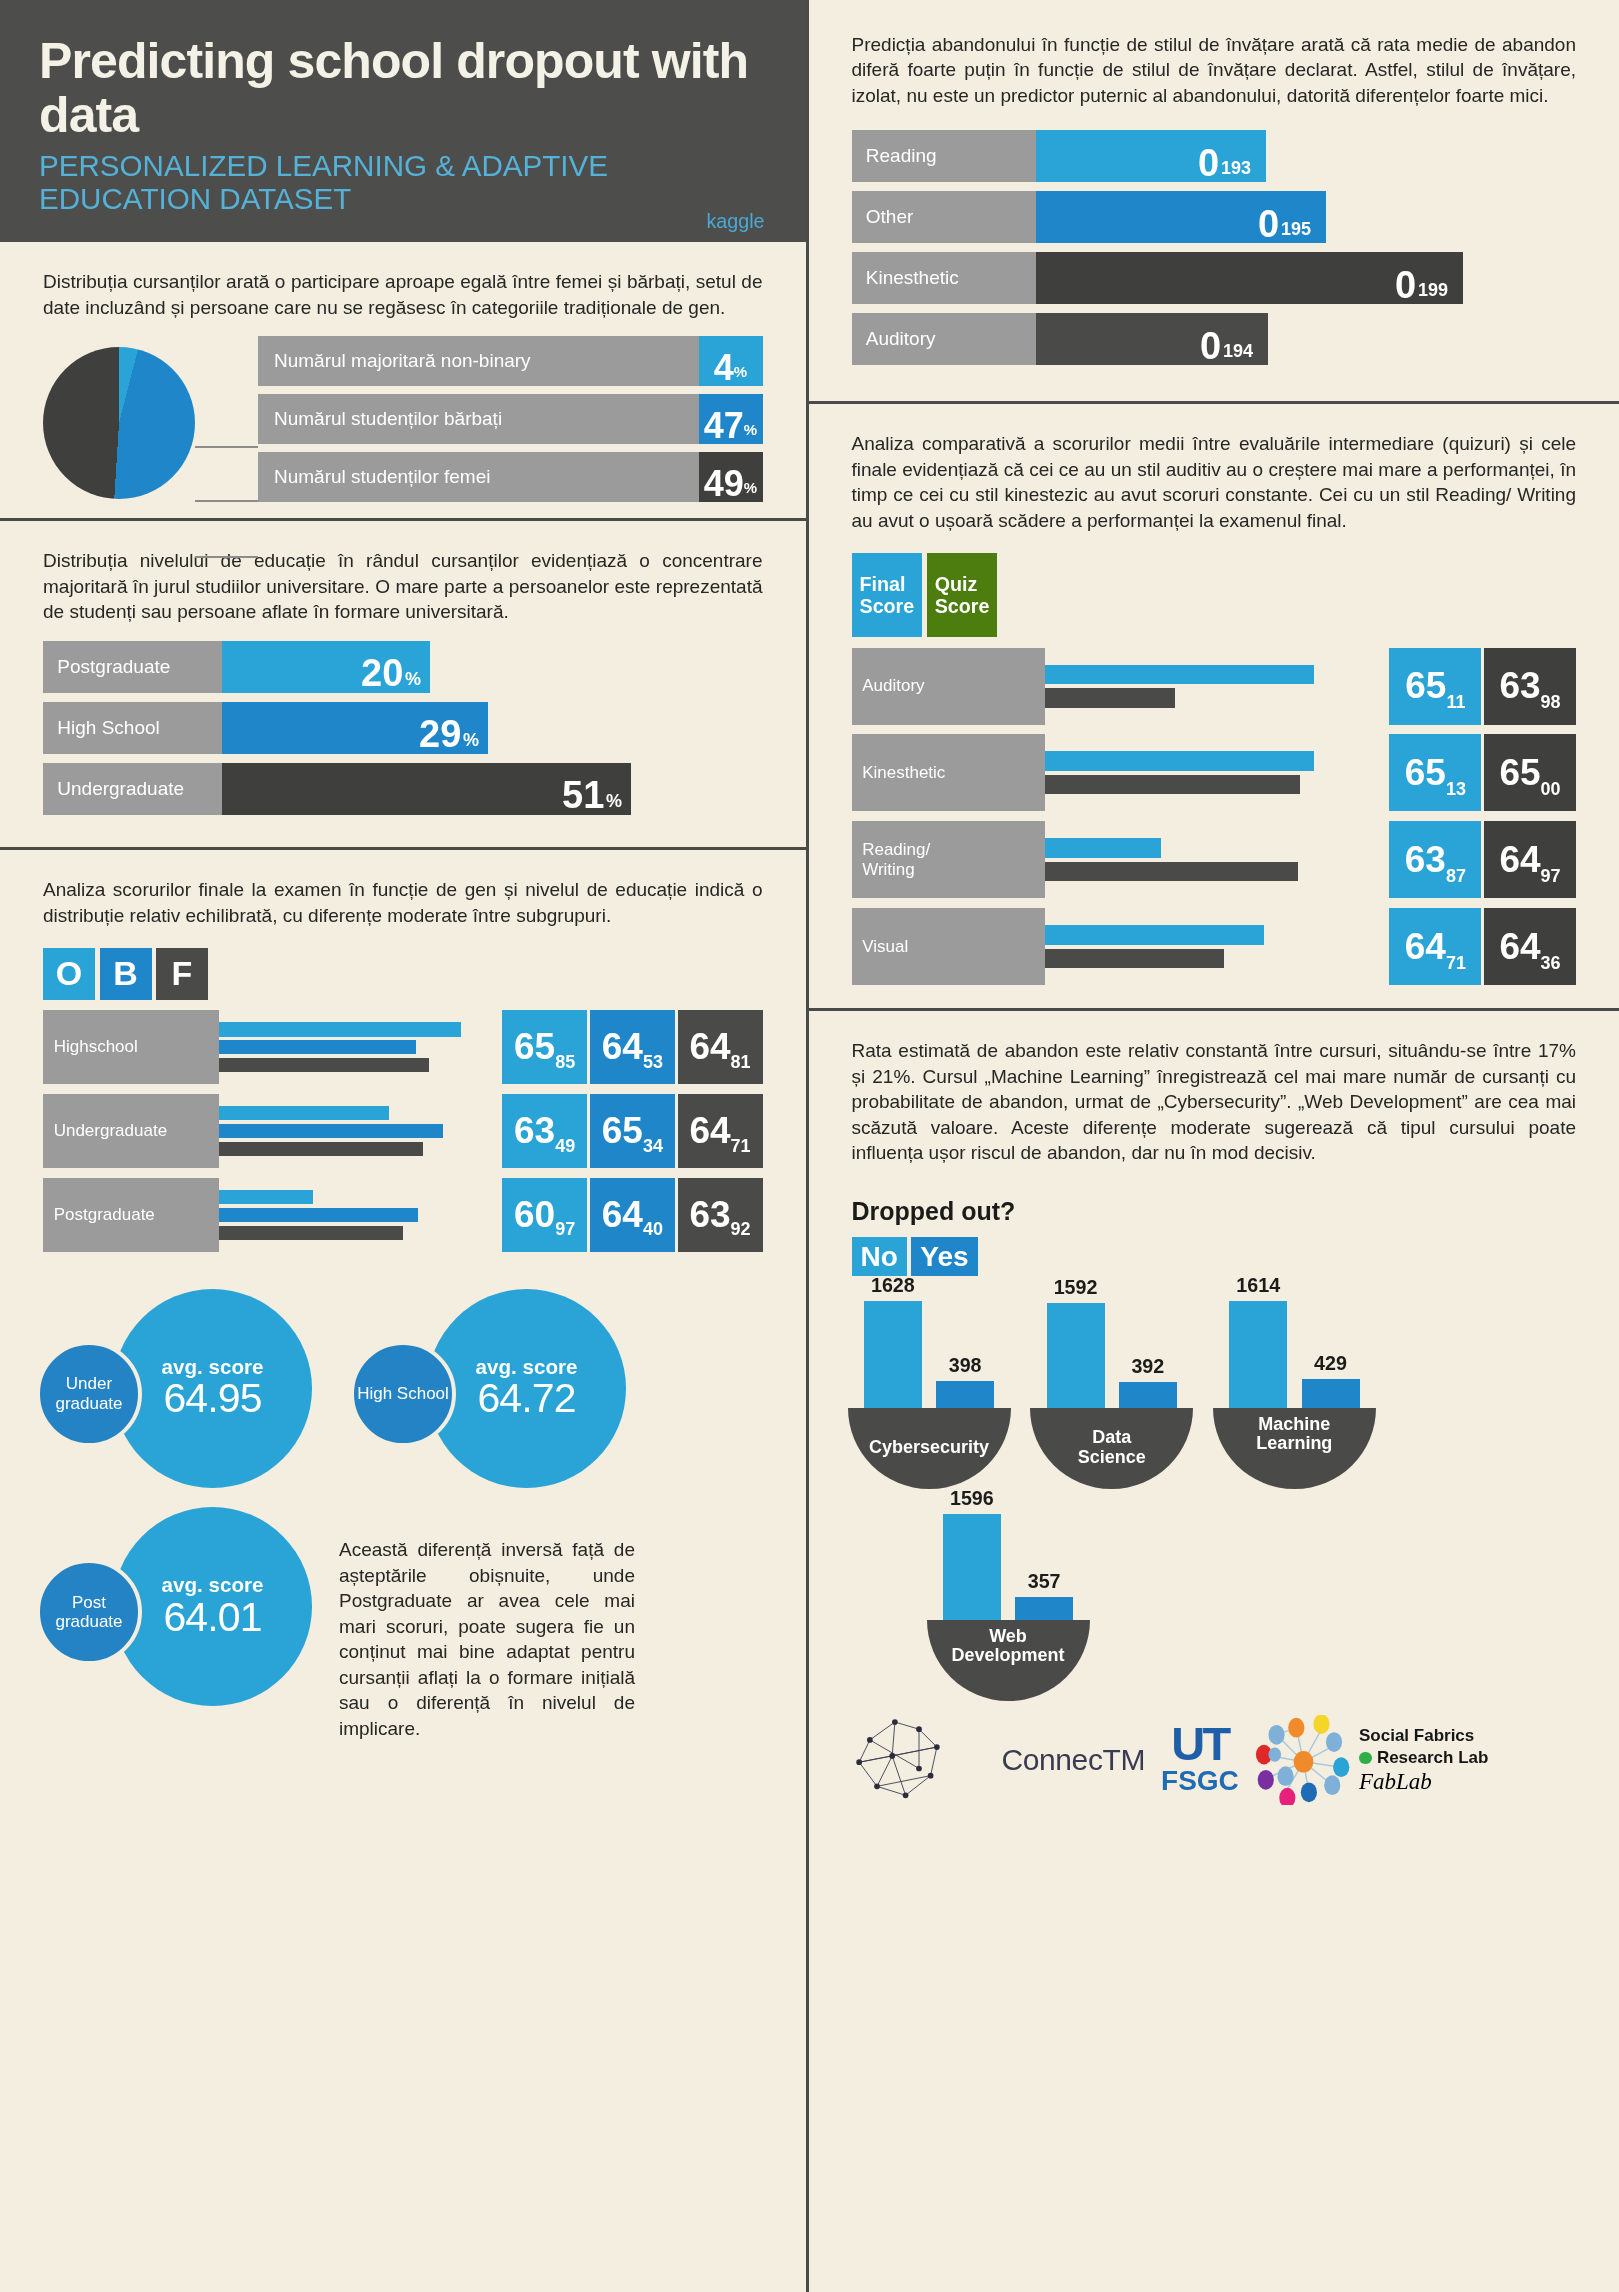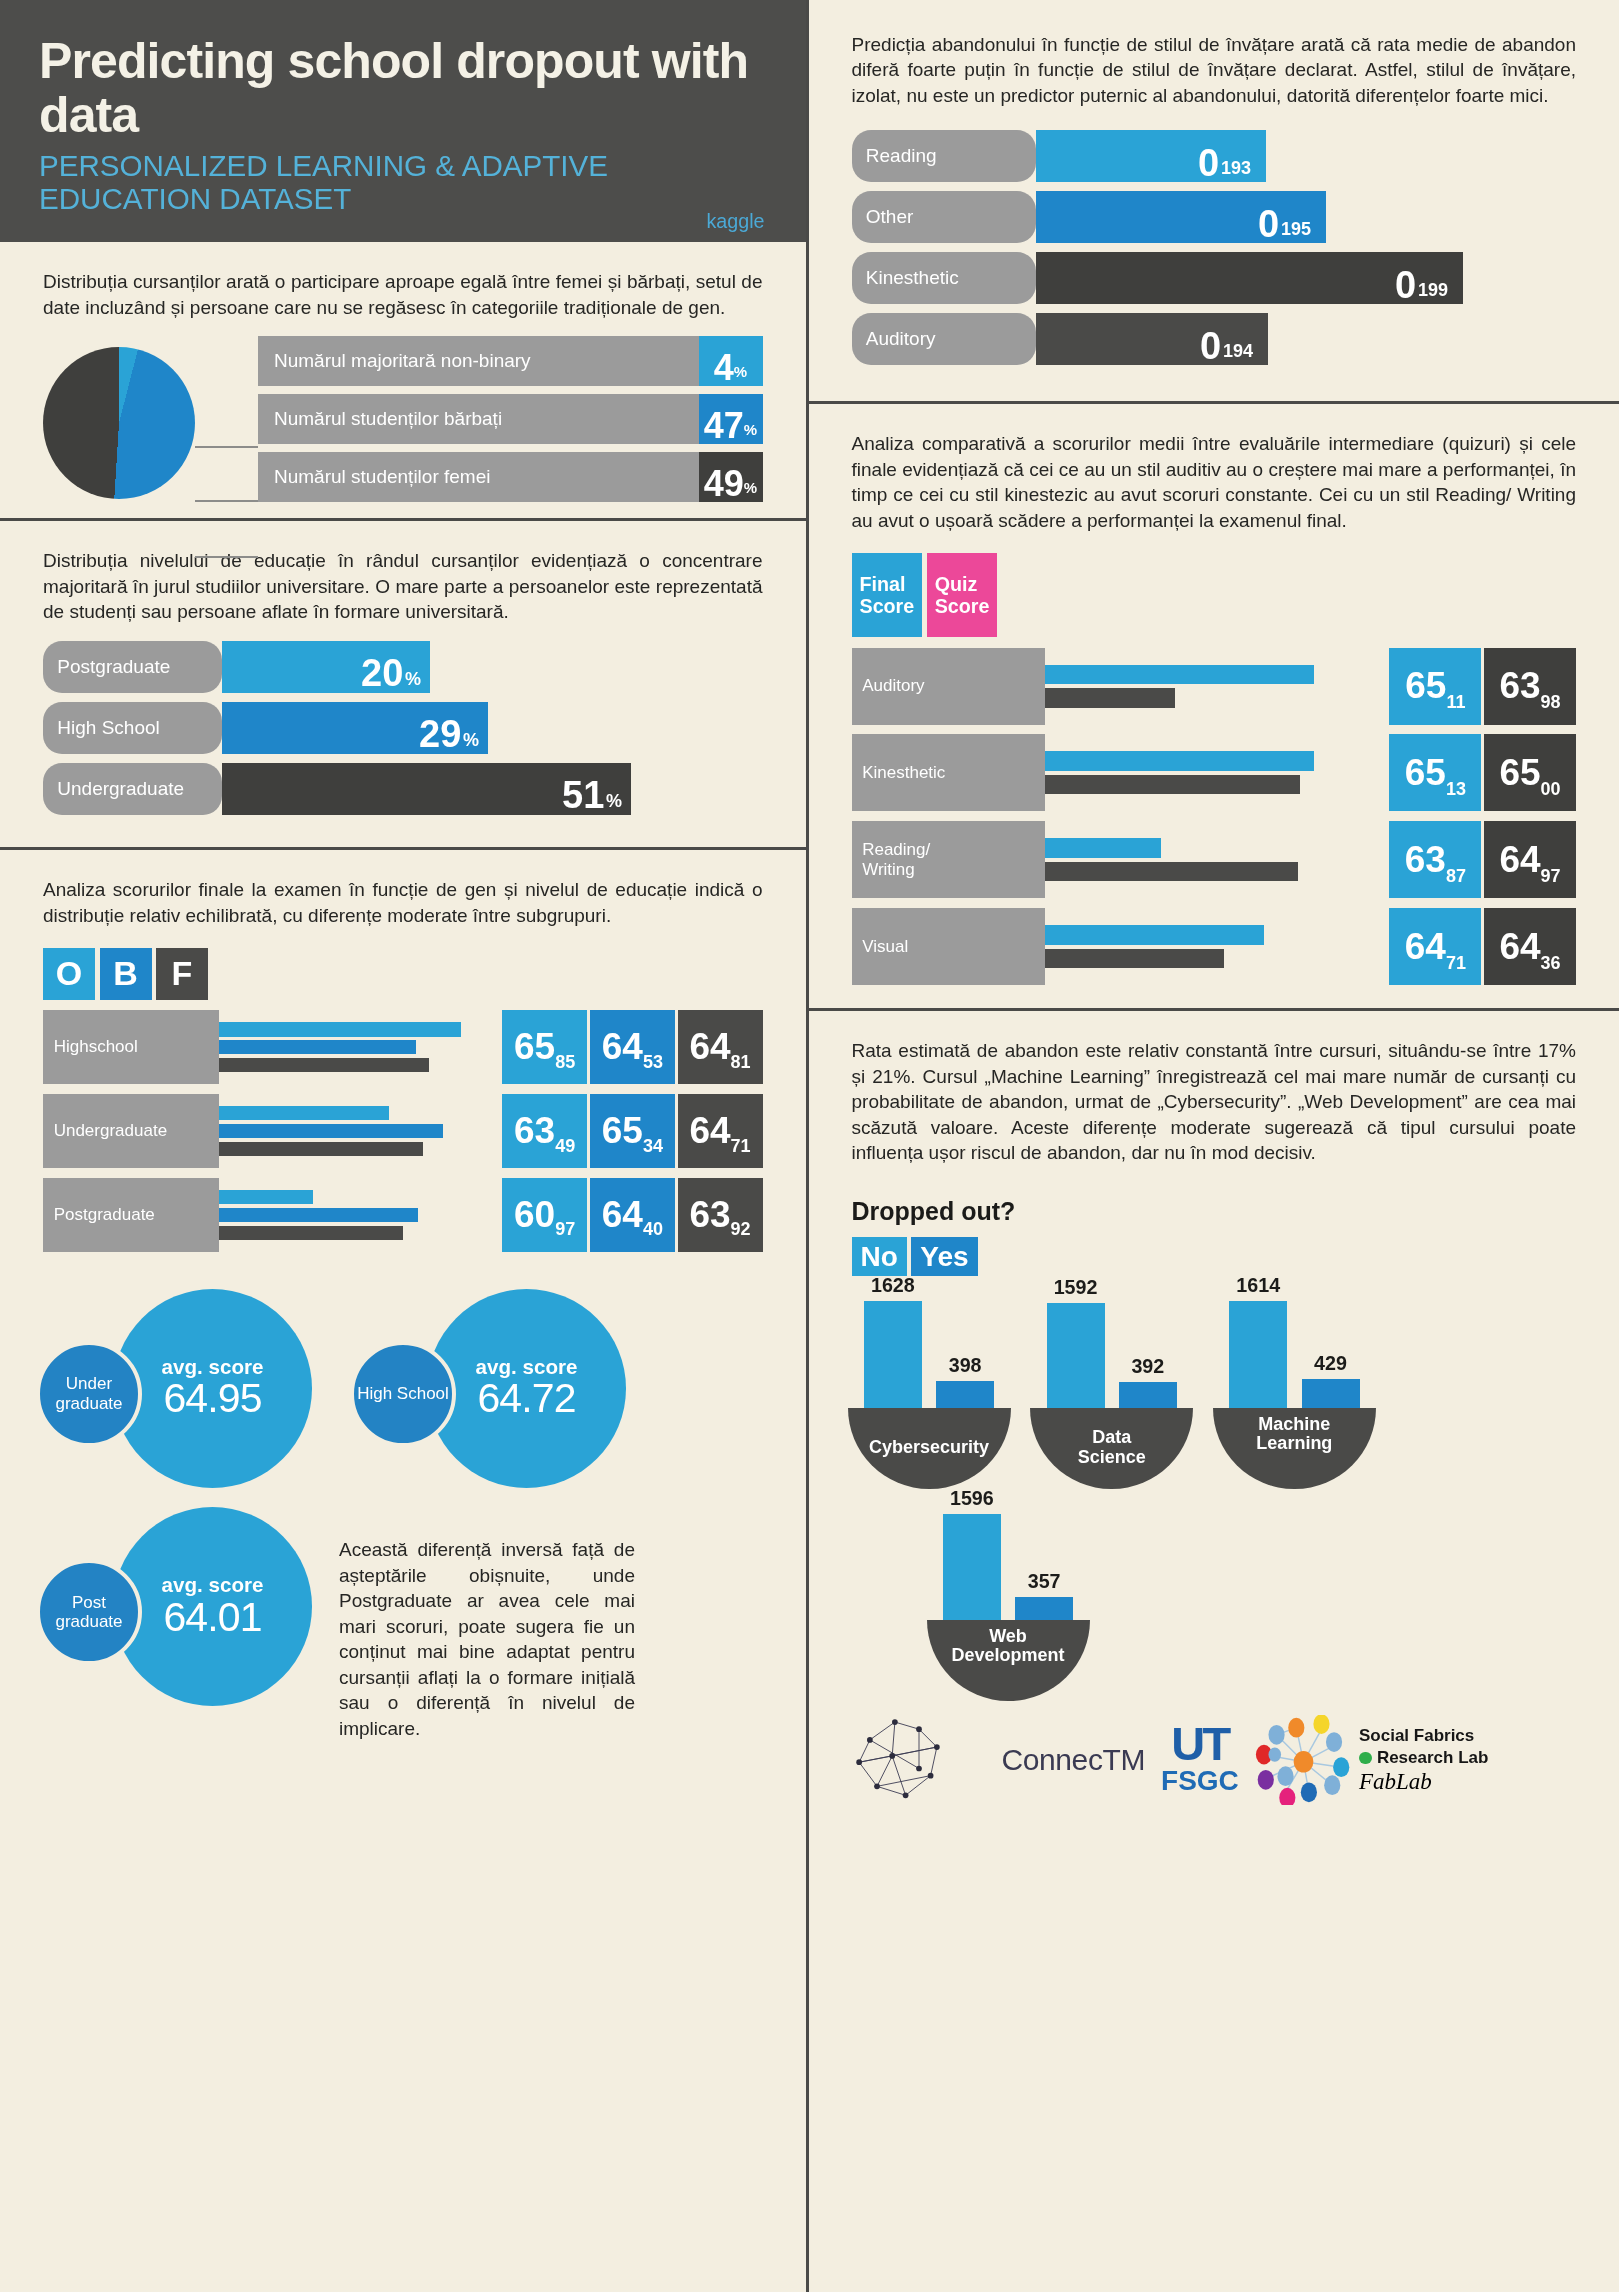--- a/index.html
+++ b/index.html
@@ -42,21 +42,21 @@
     font-size: 19px; line-height: 1.34; color: #262624;
     text-align: justify; padding: 0;
   }
   .sec { padding: 27px 43px 16px 43px; }
 
   
   .hbar-row { display: flex; align-items: stretch; margin-bottom: 9px; height: 52px; }
   .hbar-label {
     background: #9b9b9b; color: #fff; font-size: 19px;
     display: flex; align-items: center; padding-left: 14.3px;
-    width: 224px; flex: none; border-radius: 19px;
+    width: 224px; flex: none;
   }
   .hbar-fill { flex: none; }
   .hbar-val {
     flex: none; display: flex; align-items: flex-end; justify-content: center;
     color: #fff; padding: 0 9px;
   }
   .hbar-val .big { font-size: 38px; font-weight: bold; line-height: 0.98; }
   .hbar-val .sml { font-size: 18px; font-weight: bold; line-height: 1.5; padding-left: 1.8px;}
 
   
@@ -396,21 +396,21 @@
         </div>
       </div>
 
     <div class="divider"></div>
 
     <div class="sec">
       <div class="para">Analiza comparativă a scorurilor medii între evaluările intermediare (quizuri) și cele finale evidențiază că cei ce au un stil auditiv au o creștere mai mare a performanței, în timp ce cei cu stil kinestezic au avut scoruri constante. Cei cu un stil Reading/ Writing au avut o ușoară scădere a performanței la examenul final.</div>
     </div>
     <div class="chips" id="qf-legend">
         <div class="chip tx" style="background: rgb(42, 163, 214);">Final<br>Score</div>
-        <div class="chip tx" style="background: #ec4899;">Quiz<br>Score</div>
+        <div class="chip tx" style="background: #4d7c0f;">Quiz<br>Score</div>
       </div>
     <div class="gb-table" id="qf-rows">
         <div class="gb-row">
           <div class="gb-label gb2-label">Auditory</div>
       <div class="gb-bars gb2-bars">
             <span style="width:269px;background:#2aa3d6"></span>
             <span style="width:130px;background:#4a4a48"></span>
           </div>
       <div class="gb-vals">
             <div class="gb-val gb2-val" style="background:#2aa3d6">

